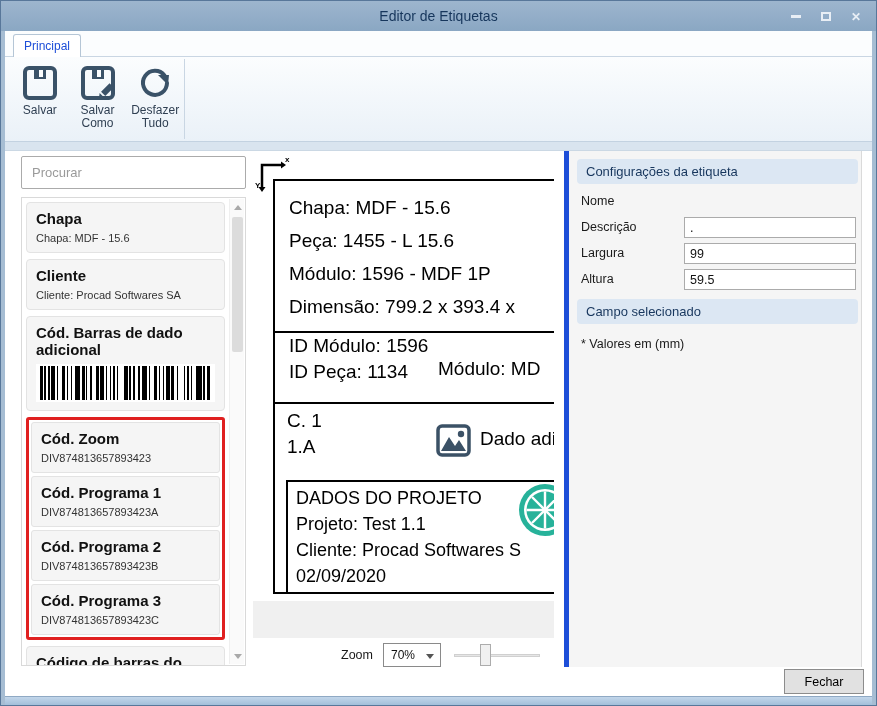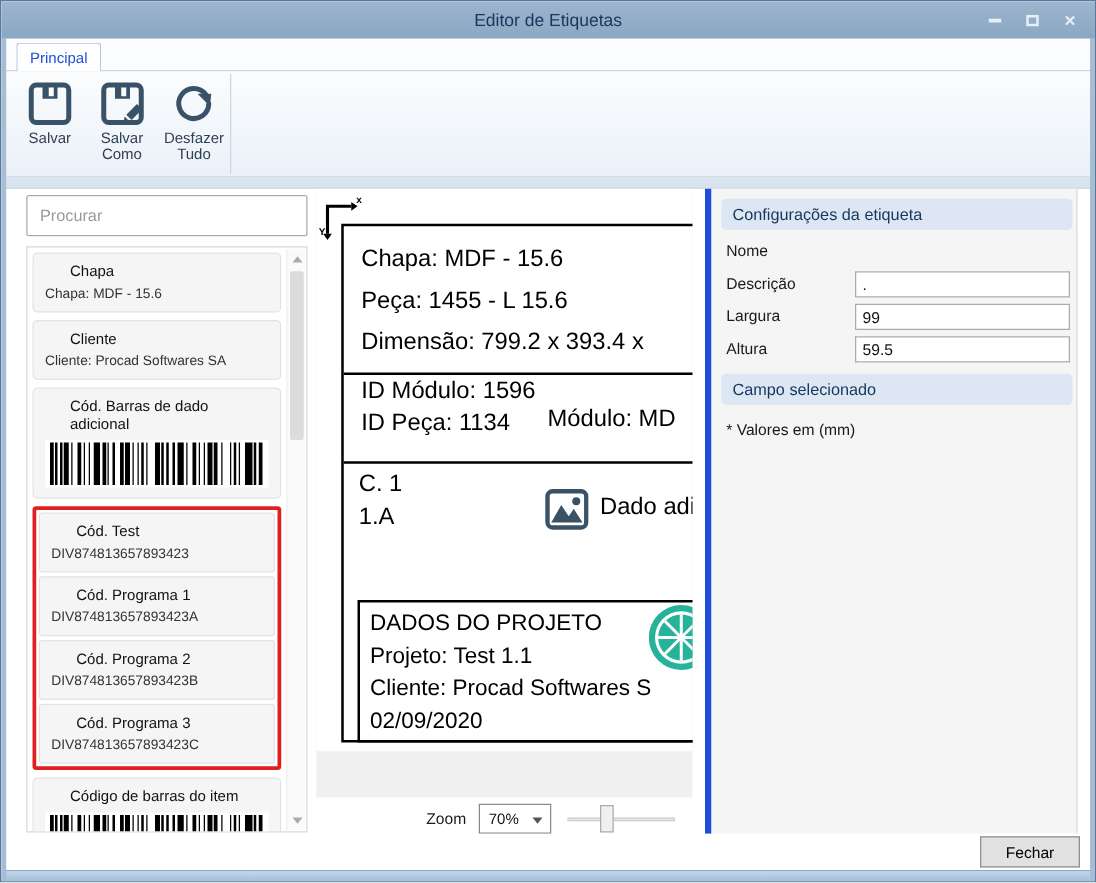--- a/index.html
+++ b/index.html
@@ -36,21 +36,21 @@
   .search-box { position:absolute; left:20px; top:155px; width:225px; height:33px; background:#fff;
     border:1px solid #ABABAB; border-radius:2px; }
   .search-box input { width:100%; height:100%; border:none; outline:none; padding:0 10px;
     font-size:13px; color:#333; font-family:"Liberation Sans",sans-serif; background:transparent; }
   .search-box input::placeholder { color:#9A9A9A; }
   .fieldlist { position:absolute; left:20px; top:196px; width:225px; height:469px; background:#fff;
     border:1px solid #D9D9D9; overflow:hidden; }
   .fl-inner { position:absolute; left:4px; top:4px; right:20px; }
   .fl-item { background:#F5F5F5; border:1px solid #E3E3E3; border-radius:4px; padding:7px 9px 8px 9px;
     margin-bottom:6px; cursor:default; }
-  .fl-title { font-size:12px; font-weight:normal; color:#111;margin-left:20px; }
+  .fl-title { font-size:15px; font-weight:bold; color:#111; }
   .fl-sub { font-size:11px; color:#333; margin-top:5px; }
   .fl-group { border:3px solid #E02020; border-radius:3px; padding:2px; margin-bottom:6px; }
   .fl-group .fl-item { margin-bottom:3px; border-radius:3px; }
   .fl-group .fl-item:last-child { margin-bottom:0; }
   .barcode { height:38px; background:#fff; margin-top:6px; padding:2px 4px; font-size:0; white-space:nowrap; overflow:hidden; }
   .barcode i { display:inline-block; height:100%; background:#000; vertical-align:top; }
   
   .vscroll { position:absolute; right:1px; top:1px; width:15px; height:465px; background:#FAFAFA; border-left:1px solid #EFEFEF; }
   .vs-arrow { position:absolute; left:0; width:15px; height:16px; display:flex; align-items:center; justify-content:center; }
   .vs-up { top:0; } .vs-down { bottom:0; }
@@ -182,21 +182,21 @@
       <div class="fl-item">
         <div class="fl-title">Cliente</div>
         <div class="fl-sub">Cliente: Procad Softwares SA</div>
       </div>
       <div class="fl-item">
         <div class="fl-title">Cód. Barras de dado adicional</div>
         <div class="barcode"><i style="width:2.8px;margin-right:1.4px"></i><i style="width:1.4px;margin-right:2.8px"></i><i style="width:1.4px;margin-right:1.4px"></i><i style="width:4.199999999999999px;margin-right:1.4px"></i><i style="width:1.4px;margin-right:4.199999999999999px"></i><i style="width:2.8px;margin-right:1.4px"></i><i style="width:1.4px;margin-right:2.8px"></i><i style="width:1.4px;margin-right:2.8px"></i><i style="width:5.6px;margin-right:1.4px"></i><i style="width:2.8px;margin-right:1.4px"></i><i style="width:1.4px;margin-right:2.8px"></i><i style="width:1.4px;margin-right:4.199999999999999px"></i><i style="width:2.8px;margin-right:1.4px"></i><i style="width:4.199999999999999px;margin-right:1.4px"></i><i style="width:1.4px;margin-right:2.8px"></i><i style="width:1.4px;margin-right:1.4px"></i><i style="width:2.8px;margin-right:1.4px"></i><i style="width:1.4px;margin-right:5.6px"></i><i style="width:4.199999999999999px;margin-right:1.4px"></i><i style="width:1.4px;margin-right:2.8px"></i><i style="width:1.4px;margin-right:2.8px"></i><i style="width:2.8px;margin-right:1.4px"></i><i style="width:5.6px;margin-right:1.4px"></i><i style="width:1.4px;margin-right:4.199999999999999px"></i><i style="width:2.8px;margin-right:1.4px"></i><i style="width:1.4px;margin-right:2.8px"></i><i style="width:1.4px;margin-right:1.4px"></i><i style="width:4.199999999999999px;margin-right:1.4px"></i><i style="width:2.8px;margin-right:2.8px"></i><i style="width:1.4px;margin-right:5.6px"></i><i style="width:1.4px;margin-right:1.4px"></i><i style="width:2.8px;margin-right:1.4px"></i><i style="width:1.4px;margin-right:4.199999999999999px"></i><i style="width:5.6px;margin-right:1.4px"></i><i style="width:1.4px;margin-right:2.8px"></i><i style="width:2.8px;margin-right:1.4px"></i></div>
       </div>
       <div class="fl-group">
         <div class="fl-item">
-          <div class="fl-title">Cód. Test</div>
+          <div class="fl-title">Cód. Zoom</div>
           <div class="fl-sub">DIV874813657893423</div>
         </div>
         <div class="fl-item">
           <div class="fl-title">Cód. Programa 1</div>
           <div class="fl-sub">DIV874813657893423A</div>
         </div>
         <div class="fl-item">
           <div class="fl-title">Cód. Programa 2</div>
           <div class="fl-sub">DIV874813657893423B</div>
         </div>
@@ -228,20 +228,21 @@
         <polygon points="24,2.5 24,9.5 29,6" fill="#000"></polygon>
         <polygon points="1.5,28 8.5,28 5,33" fill="#000"></polygon>
       </svg>
       <span class="axis-x">x</span>
       <span class="axis-y">Y</span>
 
       <div class="label-frame">
         <div style="padding-top:10px;">
           <div class="lf-line">Chapa: MDF - 15.6</div>
           <div class="lf-line">Peça: 1455 - L 15.6</div>
+          <div class="lf-line">Módulo: 1596 - MDF 1P</div>
           <div class="lf-line">Dimensão: 799.2 x 393.4 x</div>
         </div>
         <div class="lf-hr" style="margin-top:8px;"></div>
         <div class="sec2">
           <div class="l1">ID Módulo: 1596</div>
           <div class="l2">ID Peça: 1134</div>
           <div class="l3">Módulo: MD</div>
         </div>
         <div class="lf-hr"></div>
         <div class="sec3">

